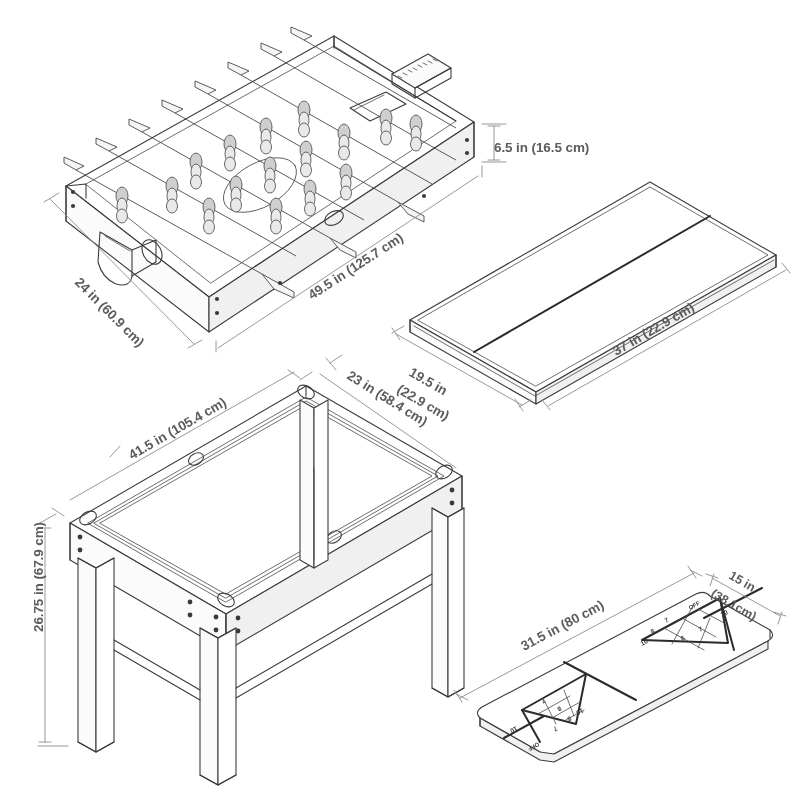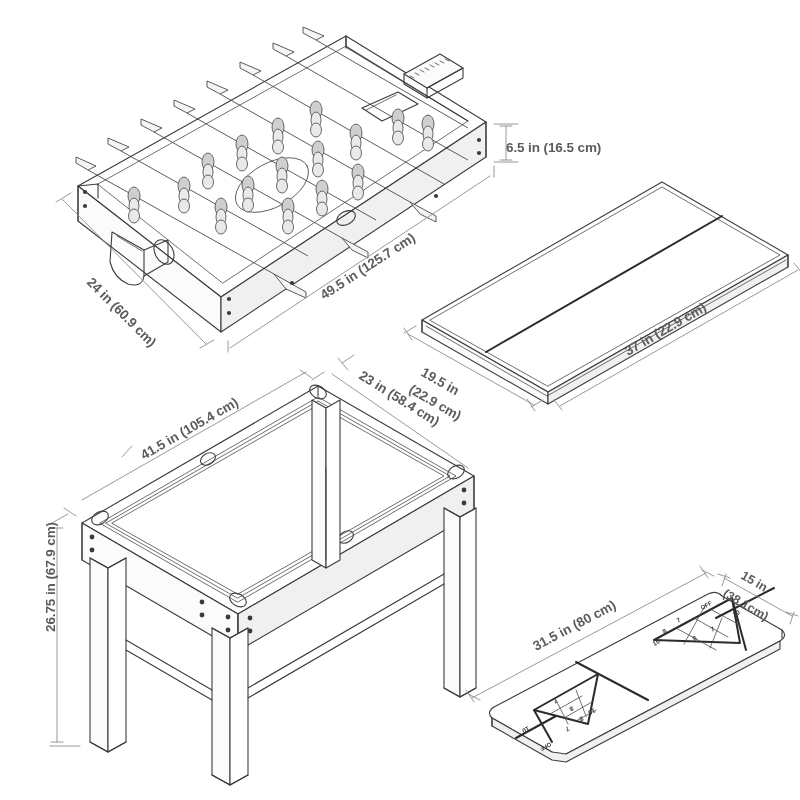--- a/index.html
+++ b/index.html
@@ -3,21 +3,21 @@
 <meta charset="utf-8">
 <title>Multi-Game Table Dimension Diagram</title>
 <style>
   html,body{margin:0;padding:0;background:#ffffff;}
   body{
     width:800px;height:800px;
     font-family:"Liberation Sans","DejaVu Sans",sans-serif;
     overflow:hidden;
     position:relative;
   }
-  #stage{position:absolute;left:16px;top:0;width:644px;height:800px;}
+  #stage{position:absolute;left:4px;top:0;width:644px;height:800px;}
   svg{display:block;}
   .ln{fill:none;stroke:#3c3c3c;stroke-width:1.1;stroke-linejoin:round;stroke-linecap:round;}
   .ln-t{fill:none;stroke:#4a4a4a;stroke-width:0.8;stroke-linejoin:round;stroke-linecap:round;}
   .ln-hv{fill:none;stroke:#2b2b2b;stroke-width:2.0;stroke-linejoin:round;stroke-linecap:round;}
   .dim{fill:none;stroke:#8d8d8d;stroke-width:0.9;stroke-linecap:round;}
   .face{fill:#ffffff;stroke:#3c3c3c;stroke-width:1.1;stroke-linejoin:round;}
   .face-l{fill:#fbfbfb;stroke:#3c3c3c;stroke-width:1.1;stroke-linejoin:round;}
   .face-d{fill:#f0f0f0;stroke:#3c3c3c;stroke-width:1.1;stroke-linejoin:round;}
   .man{fill:#e9e9e9;stroke:#454545;stroke-width:0.8;}
   .man-h{fill:#cfcfcf;stroke:#454545;stroke-width:0.8;}

